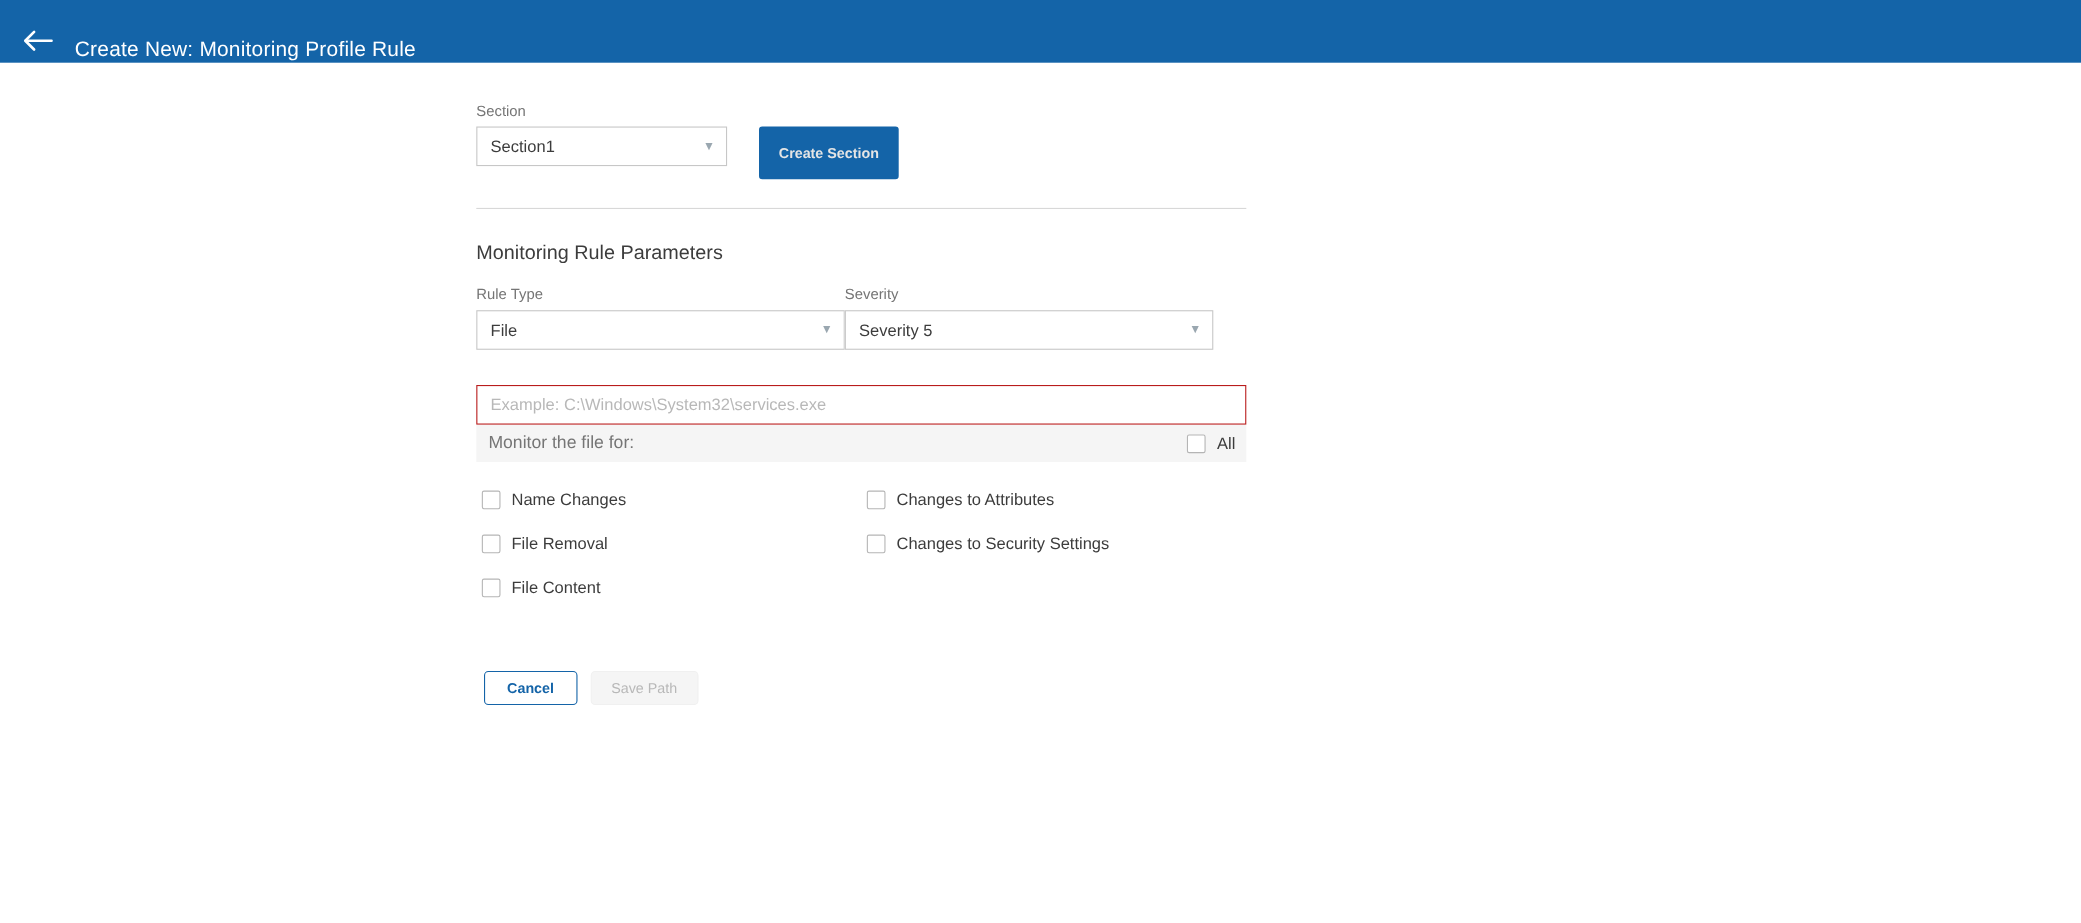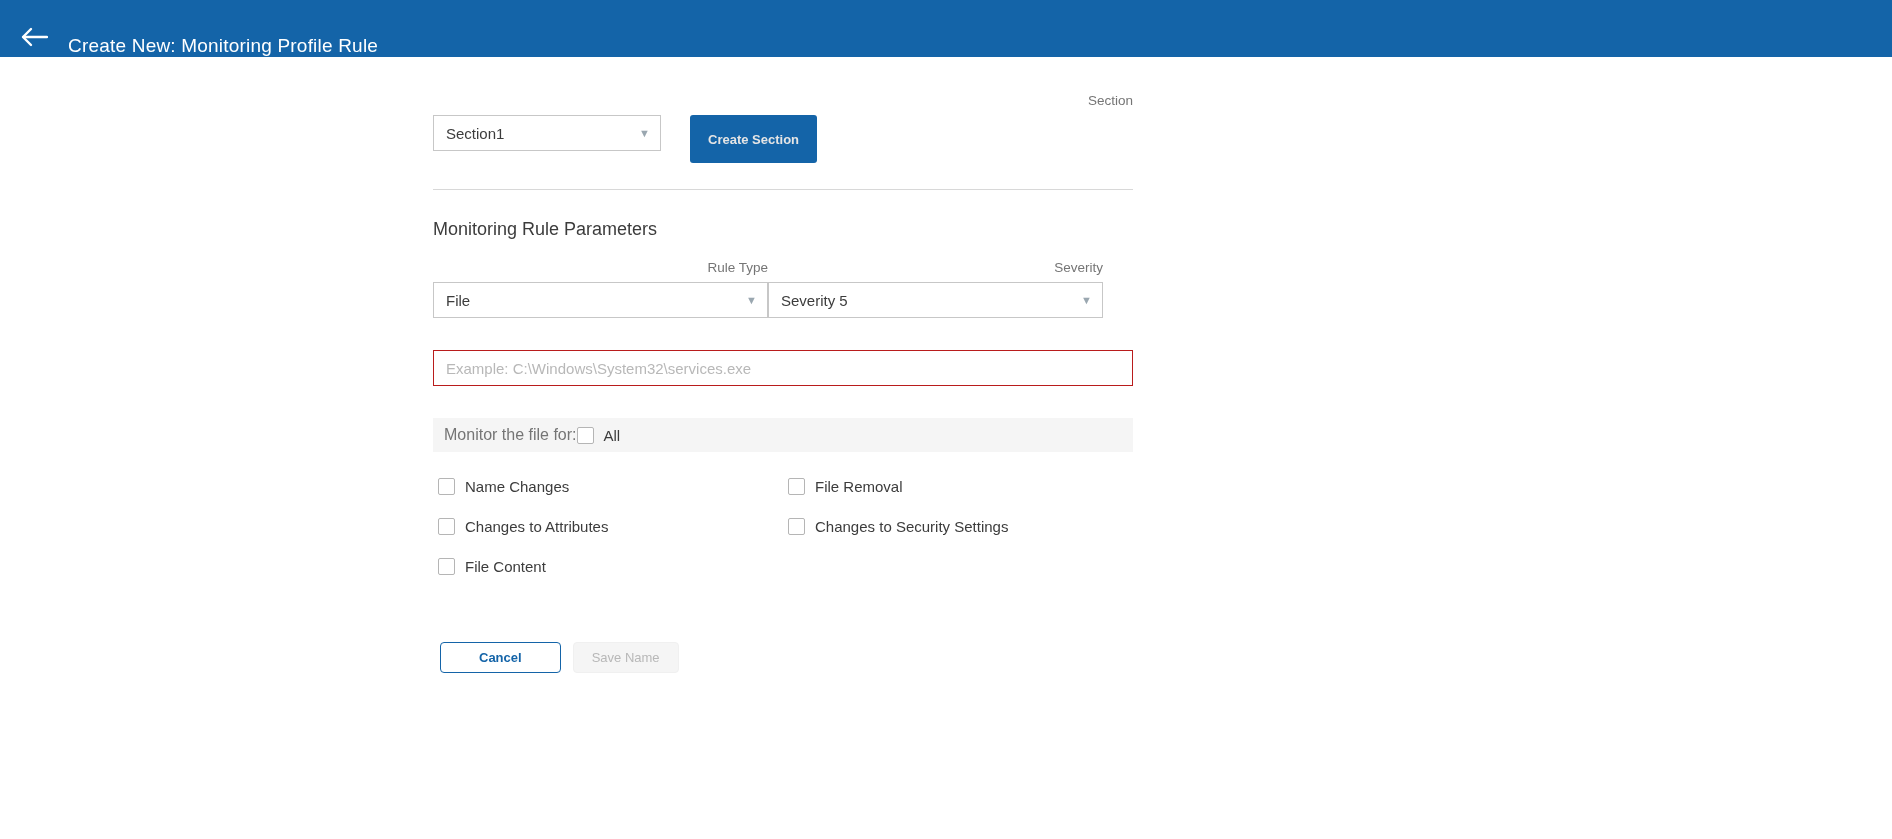--- a/index.html
+++ b/index.html
@@ -42,21 +42,20 @@
     position: absolute;
     left: 433px;
     top: 57px;
     width: 700px;
   }
 
   .field-label {
     color: #757575;
     font-size: 13.5px;
     margin-bottom: 7px;
-    text-align: right;
   }
   .required-star { color: #e53935; margin-left: 3px; font-size: 13.5px; }
 
   
   .section-block { margin-top: 36px; }
   .section-row { display: flex; align-items: stretch; gap: 21px; }
 
   .select-box {
     border: 1px solid #c7c7c7;
     background: #ffffff;
@@ -119,27 +118,26 @@
     padding: 0 12px;
     font-family: "Liberation Sans", sans-serif;
     font-size: 15px;
     color: #3c3c3c;
     outline: none;
   }
   .text-input::placeholder { color: #b8b8b8; }
 
   
   .monitor-bar {
-    margin-top: 32px;
     width: 700px;
     height: 34px;
     background: #f5f5f5;
     display: flex;
     align-items: center;
-    justify-content: flex-start;
+    justify-content: space-between;
     padding: 0 10px 0 11px;
   }
   .monitor-heading { color: #757575; font-size: 16px; }
   .all-wrap { display: flex; align-items: center; }
 
   .checkbox {
     width: 17px;
     height: 17px;
     border: 1px solid #b5b5b5;
     border-radius: 2px;
@@ -172,21 +170,21 @@
   }
   .btn-cancel {
     background: #ffffff;
     border: 1px solid #1464a8;
     color: #1464a8;
     border-radius: 4px;
     font-family: "Liberation Sans", sans-serif;
     font-size: 13px;
     font-weight: 700;
     height: 31px;
-    padding: 0 38px;
+    padding: 0 20px;
     cursor: pointer;
   }
   .btn-save-disabled {
     background: #f5f5f5;
     border: 1px solid #f0f0f0;
     color: #b8b8b8;
     border-radius: 4px;
     font-family: "Liberation Sans", sans-serif;
     font-size: 13px;
     font-weight: 400;
@@ -254,34 +252,34 @@
     </span>
   </div>
 
   <div class="cb-grid">
     <div class="cb-item">
       <span class="checkbox"></span>
       <span class="cb-label">Name Changes</span>
     </div>
     <div class="cb-item">
       <span class="checkbox"></span>
+      <span class="cb-label">Changes to Attributes</span>
+    </div>
+    <div class="cb-item">
+      <span class="checkbox"></span>
       <span class="cb-label">File Removal</span>
-    </div>
-    <div class="cb-item">
-      <span class="checkbox"></span>
-      <span class="cb-label">Changes to Attributes</span>
     </div>
     <div class="cb-item">
       <span class="checkbox"></span>
       <span class="cb-label">Changes to Security Settings</span>
     </div>
     <div class="cb-item">
       <span class="checkbox"></span>
       <span class="cb-label">File Content</span>
     </div>
   </div>
 
   <div class="actions">
     <button class="btn-cancel">Cancel</button>
-    <button class="btn-save-disabled" disabled="">Save Name</button>
+    <button class="btn-save-disabled" disabled="">Save Path</button>
   </div>
 
 </div>
 
 </body></html>

